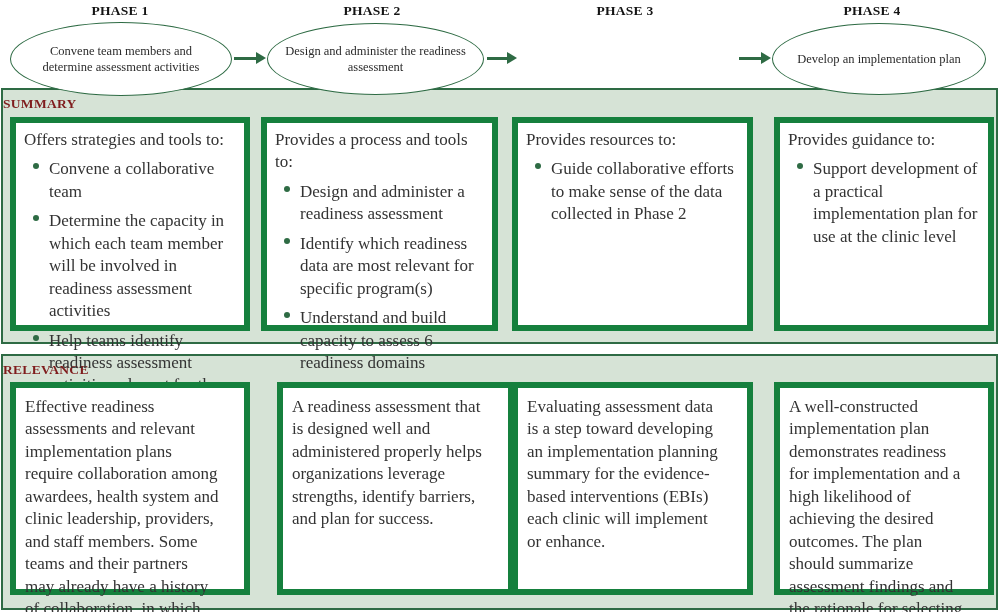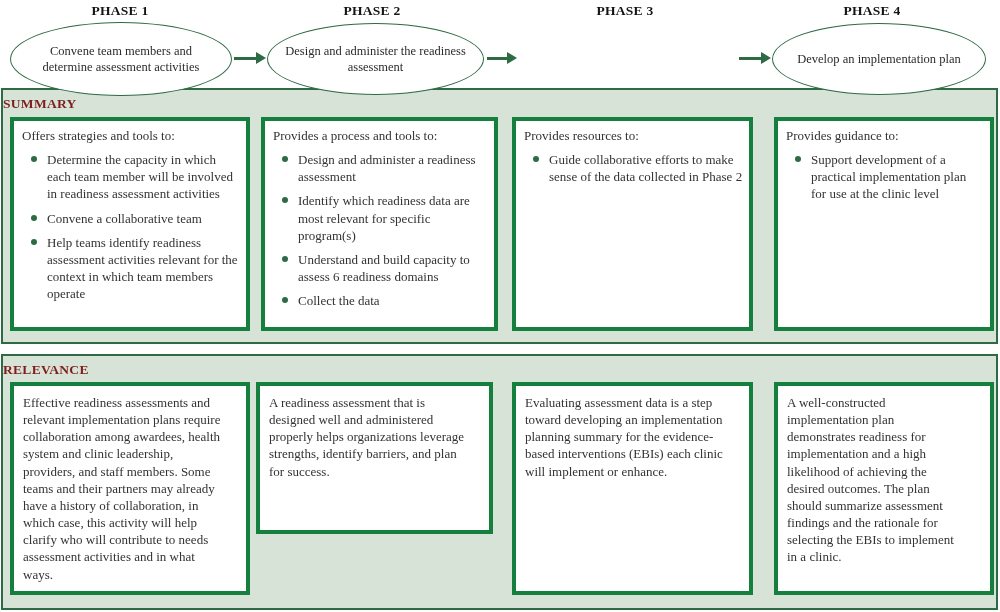--- a/index.html
+++ b/index.html
@@ -27,22 +27,22 @@
   }
   .band {
     position: absolute; left: 1px; width: 997px; background: var(--band);
     border: 2px solid var(--green); z-index: 1;
   }
   .band-title {
     text-align: left; font-weight: bold; font-size: 13.5px; color: #7f1d1d;
     margin-top: 6px; letter-spacing: 0.3px;
   }
   .wbox {
-    position: absolute; background: #ffffff; border: 4px solid #15803d;
-    font-size: 13px; line-height: 1.32; color: var(--text);
+    position: absolute; background: #ffffff; border: 6px solid #15803d;
+    font-size: 17px; line-height: 1.32; color: var(--text);
     padding: 6px 6px 5px 8px; z-index: 2;
   }
   .wbox p { margin: 0; }
   .wbox ul { margin: 2px 0 0 0; padding: 0; list-style: none; }
   .wbox li { position: relative; padding-left: 25px; margin-top: 7px; }
   .wbox li::before {
     content: ""; position: absolute; left: 9px; top: 5px;
     width: 6px; height: 6px; border-radius: 50%; background: var(--green);
   }
   .rel { padding: 8px 24px 5px 9px; }
@@ -65,22 +65,22 @@
   <div class="arrow" style="left:487px; top:57px; width:20px"></div>
   <div class="arrow" style="left:739px; top:57px; width:22px"></div>
 
   <div class="band" style="top:88px; height:256px">
     <div class="band-title">SUMMARY</div>
   </div>
 
   <div class="wbox" style="left:10px; top:117px; width:240px; height:214px">
     <p>Offers strategies and tools to:</p>
     <ul>
+      <li>Convene a collaborative team</li>
       <li>Determine the capacity in which each team member will be involved in readiness assessment activities</li>
-      <li>Convene a collaborative team</li>
       <li>Help teams identify readiness assessment activities relevant for the context in which team members operate</li>
     </ul>
   </div>
 
   <div class="wbox" style="left:261px; top:117px; width:237px; height:214px">
     <p>Provides a process and tools to:</p>
     <ul>
       <li>Design and administer a readiness assessment</li>
       <li>Identify which readiness data are most relevant for specific program(s)</li>
       <li>Understand and build capacity to assess 6 readiness domains</li>
@@ -102,21 +102,21 @@
     </ul>
   </div>
 
   <div class="band" style="top:354px; height:256px">
     <div class="band-title">RELEVANCE</div>
   </div>
 
   <div class="wbox rel" style="left:10px; top:382px; width:240px; height:213px">
     <p>Effective readiness assessments and relevant implementation plans require collaboration among awardees, health system and clinic leadership, providers, and staff members. Some teams and their partners may already have a history of collaboration, in which case, this activity will help clarify who will contribute to needs assessment activities and in what ways.</p>
   </div>
-  <div class="wbox rel" style="left:256px; top:382px; width:237px; height:152px">
+  <div class="wbox rel" style="left:277px; top:382px; width:237px; height:213px">
     <p>A readiness assessment that is designed well and administered properly helps organizations leverage strengths, identify barriers, and plan for success.</p>
   </div>
   <div class="wbox rel" style="left:512px; top:382px; width:241px; height:213px">
     <p>Evaluating assessment data is a step toward developing an implementation planning summary for the evidence-based interventions (EBIs) each clinic will implement or enhance.</p>
   </div>
   <div class="wbox rel" style="left:774px; top:382px; width:220px; height:213px">
     <p>A well-constructed implementation plan demonstrates readiness for implementation and a high likelihood of achieving the desired outcomes. The plan should summarize assessment findings and the rationale for selecting the EBIs to implement in a clinic.</p>
   </div>
 
 </div>

